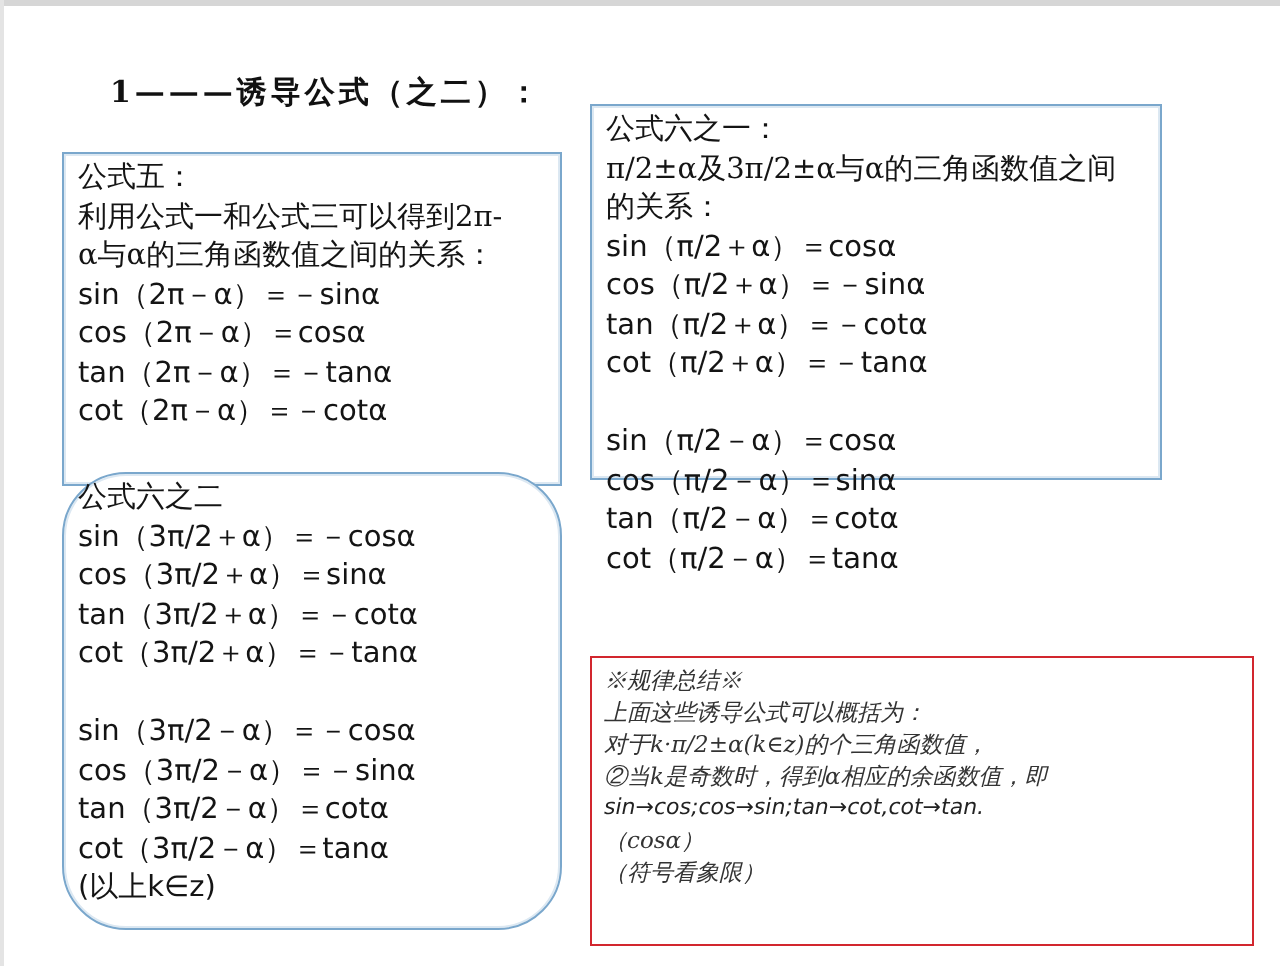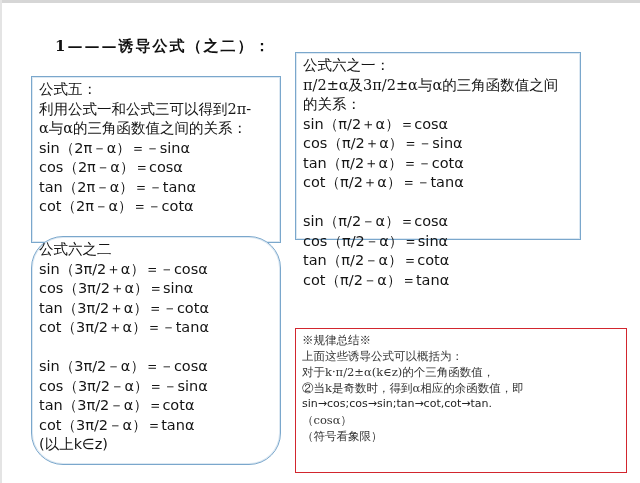--- a/index.html
+++ b/index.html
@@ -71,21 +71,21 @@
       color: #333;
     }
     .red .line.sans {
       font-family: "DejaVu Sans", "Liberation Sans", sans-serif;
       font-size: 11px;
       color: #222;
     }
     #box-formula-5 { left: 31px; top: 51px; width: 250px; height: 167px; margin-top: 25px; }
     #box-formula-6-2 { left: 31px; top: 236px; width: 250px; height: 229px; border-radius: 32px; }
     #box-formula-6-1 { left: 295px; top: 52px; width: 286px; height: 188px; }
-    #box-summary { left: 295px; top: 328px; width: 332px; height: 145px; }
+    #box-summary { left: 295px; top: 328px; width: 332px; height: 145px; font-style: italic; }
   </style>
 </head>
 <body>
 
 <div class="top-edge"></div>
 <div class="left-edge"></div>
 
 <div class="page-title">1———诱导公式（之二）：</div>
 
 <div class="box blue" id="box-formula-5">

